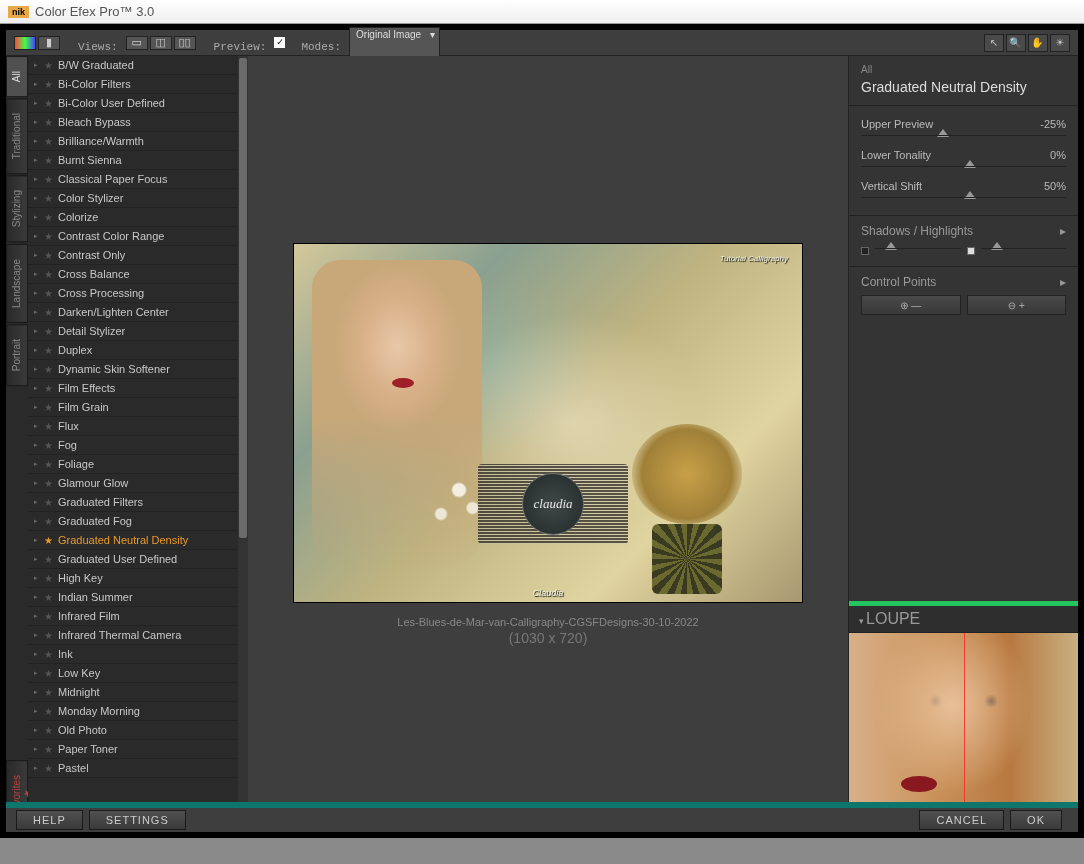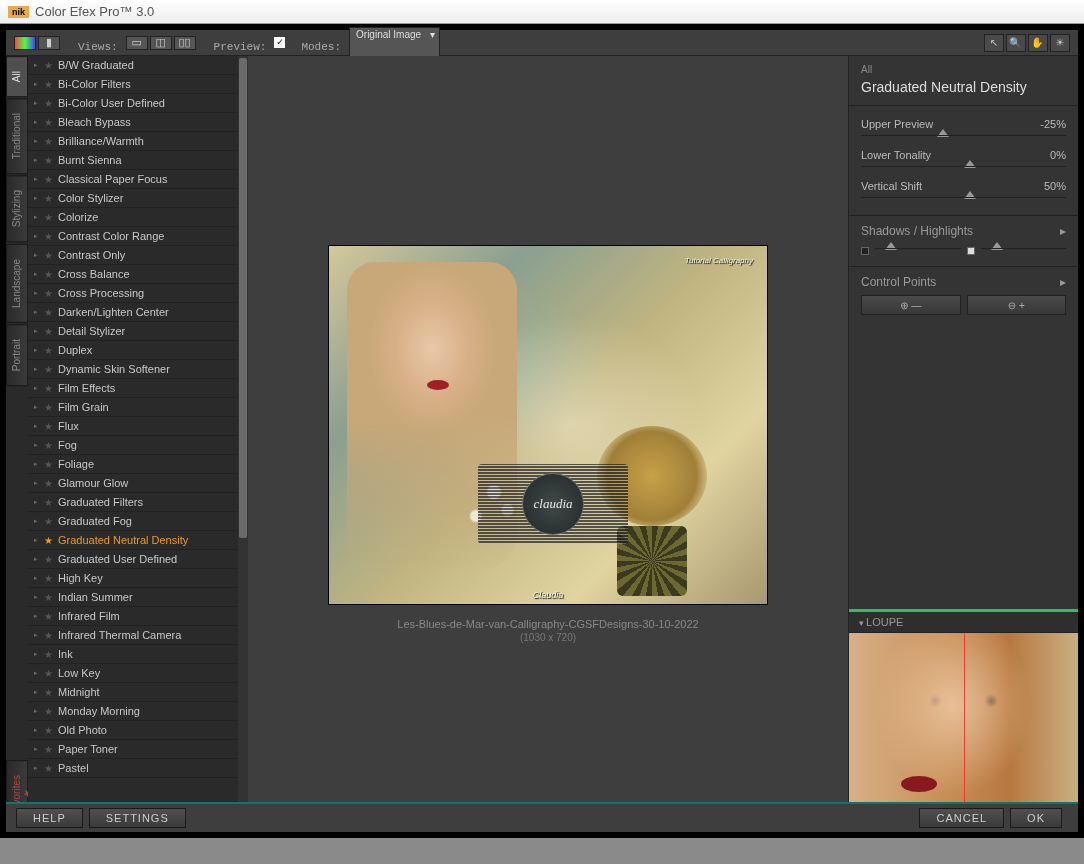--- a/index.html
+++ b/index.html
@@ -26,32 +26,32 @@
 .filterlist { width:220px; background:#2a2a2a; overflow:hidden; position:relative; }
 .filters { height:100%; overflow-y:auto; }
 .filter { display:flex; align-items:center; padding:3px 6px; font-size:11px; color:#c8c8c8; border-bottom:1px solid #222; cursor:pointer; }
 .filter .tri { color:#666; font-size:7px; width:10px; }
 .filter .star { color:#555; font-size:10px; width:14px; }
 .filter.selected { color:#ea9a2a; }
 .filter.selected .star { color:#ea9a2a; }
 .scrollbar { width:10px; background:#333; position:absolute; right:0; top:0; bottom:0; }
 .scrollthumb { background:#6a6a6a; width:8px; margin:2px 1px; height:480px; border-radius:2px; }
 .preview { flex:1; background:#3e3e3e; display:flex; flex-direction:column; align-items:center; justify-content:center; position:relative; }
-.previmg { width:440px; height:360px; background:linear-gradient(135deg,#d4c89a 0%,#8aa090 25%,#c0b480 50%,#e0d4a0 75%,#a89870 100%); border:1px solid #000; position:relative; overflow:hidden; }
+.previmg { width:510px; height:360px; background:linear-gradient(135deg,#d4c89a 0%,#8aa090 25%,#c0b480 50%,#e0d4a0 75%,#a89870 100%); border:1px solid #000; position:relative; overflow:hidden; }
 .pv-swirl { position:absolute; inset:0; background:radial-gradient(ellipse 220px 180px at 55% 50%, rgba(240,230,200,0.6), transparent 60%), radial-gradient(ellipse 140px 120px at 40% 35%, rgba(140,180,170,0.5), transparent 70%); }
 .pv-face { position:absolute; left:18px; top:16px; width:170px; height:310px; background:radial-gradient(ellipse 90px 120px at 50% 28%, #e8c8a8 0%, #d8b088 40%, transparent 70%), linear-gradient(180deg, #c8a878 50%, transparent); border-radius:28px 28px 40px 40px; }
 .pv-lips { position:absolute; left:80px; top:118px; width:22px; height:10px; background:#a02028; border-radius:50%; }
 .pv-flowers { position:absolute; left:120px; bottom:40px; width:90px; height:120px; background:radial-gradient(circle at 50% 40%, rgba(255,255,250,0.8) 0 6px, transparent 8px), radial-gradient(circle at 30% 60%, rgba(255,255,250,0.7) 0 5px, transparent 7px), radial-gradient(circle at 65% 55%, rgba(255,255,250,0.7) 0 5px, transparent 7px); }
 .pv-vase { position:absolute; right:60px; bottom:8px; width:110px; height:170px; }
 .pv-orch { position:absolute; top:0; width:110px; height:100px; background:radial-gradient(circle at 50% 50%, #c8a048 0%, #a08038 60%, transparent 80%); border-radius:50%; }
 .pv-pot { position:absolute; bottom:0; left:20px; width:70px; height:70px; background:repeating-conic-gradient(#3a3a20 0 10deg,#6a6a30 10deg 20deg); border-radius:6px; }
 .pv-text { position:absolute; bottom:4px; left:0; right:0; text-align:center; font-family:'Times New Roman',serif; font-size:9px; color:#f0f0e8; font-style:italic; text-shadow:1px 1px 1px #000; }
 .pv-watermark { position:absolute; right:14px; top:10px; font-size:8px; color:#f0f0e8; font-style:italic; text-shadow:1px 1px 1px #000; }
 .caption { font-size:11px; color:#888; margin-top:13px; text-align:center; }
-.caption .dims { display:block; font-size:10px; color:#777; margin-top:2px; }
+.caption .dims { display:block; font-size:14px; color:#777; margin-top:2px; }
 .badge { position:absolute; right:220px; top:408px; width:150px; height:80px; background:repeating-linear-gradient(0deg, rgba(200,200,200,0.3) 0 1px, rgba(30,30,30,0.7) 1px 3px); display:flex; align-items:center; justify-content:center; border-radius:4px; }
 .badge-inner { width:62px; height:62px; border-radius:50%; background:radial-gradient(circle,#404848,#202828); color:#e8e8e8; font-family:cursive; font-size:13px; display:flex; align-items:center; justify-content:center; border:1px solid #707070; font-style:italic; }
 .rightpanel { width:230px; background:#343434; border-left:1px solid #222; display:flex; flex-direction:column; font-size:11px; color:#bbb; }
 .rp-header { padding:8px 12px 10px; border-bottom:1px solid #222; }
 .rp-header .cat { font-size:10px; color:#888; }
 .rp-header .name { font-size:14px; color:#ddd; margin-top:4px; }
 .sliders { padding:8px 12px; }
 .srow { display:flex; justify-content:space-between; padding:4px 0 1px; }
 .sline { height:10px; position:relative; margin-bottom:4px; }
 .sline:after { content:""; position:absolute; left:0; right:0; top:4px; height:1px; background:#222; }
@@ -59,29 +59,29 @@
 .section { border-top:1px solid #222; padding:8px 12px; }
 .section-hdr { display:flex; justify-content:space-between; color:#999; font-size:12px; margin-bottom:6px; }
 .sh-line { display:flex; gap:6px; align-items:center; }
 .sq { width:8px; height:8px; background:#222; border:1px solid #666; }
 .sq.white { background:#ddd; }
 .cp-btns { display:flex; gap:6px; margin-top:4px; }
 .cp-btn { flex:1; background:linear-gradient(#4a4a4a,#383838); border:1px solid #222; height:20px; display:flex; align-items:center; justify-content:center; gap:4px; font-size:10px; color:#aaa; cursor:pointer; }
 .qss { background:#2e2e2e; border-top:1px solid #222; border-bottom:1px solid #222; padding:6px 10px; color:#999; font-size:11px; letter-spacing:0.5px; cursor:pointer; }
 .qss:before { content:"▸ "; color:#888; font-size:9px; }
 .rp-spacer { flex:1; }
-.loupe-hdr { background:#2e2e2e; border-top:3px solid #22c55e; padding:4px 10px; color:#999; font-size:11px; }
+.loupe-hdr { background:#2e2e2e; border-top:5px solid #22c55e; padding:4px 10px; color:#999; font-size:16px; }
 .loupe-hdr:before { content:"▾ "; font-size:9px; }
 .loupe { height:180px; background:linear-gradient(90deg,#d8b088 0%,#c89058 40%,#b87840 70%,#c8b080 100%); position:relative; border-top:1px solid #222; overflow:hidden; }
 .loupe-face { position:absolute; inset:0; background:radial-gradient(ellipse 120px 140px at 45% 40%, #e8c098 0%, transparent 65%), radial-gradient(circle 10px at 38% 38%, #3a2820, transparent 70%), radial-gradient(circle 10px at 62% 38%, #3a2820, transparent 70%); }
 .loupe-lips { position:absolute; left:52px; bottom:20px; width:36px; height:16px; background:#8a1820; border-radius:50%; }
 .loupe-split { position:absolute; top:0; bottom:0; left:50%; width:1px; background:rgba(255,40,40,0.85); }
 .loupe-pin { background:#2a2a2a; padding:3px 6px; }
 .pinicon { width:14px; height:14px; background:#4a4a4a; border:1px solid #222; display:inline-block; font-size:9px; text-align:center; color:#999; line-height:12px; }
-.footer { position:absolute; bottom:0; left:0; right:0; height:30px; background:#3e3e3e; display:flex; align-items:center; padding:0 10px; border-top:2px solid #0f766e; }
+.footer { position:absolute; bottom:0; left:0; right:0; height:30px; background:#3e3e3e; display:flex; align-items:center; padding:0 10px; border-top:6px solid #0f766e; }
 .fbtn { background:linear-gradient(#505050,#3a3a3a); border:1px solid #1a1a1a; color:#ccc; font-size:11px; letter-spacing:1px; padding:3px 16px; margin-right:6px; cursor:pointer; }
 .fbtn.primary { font-weight:normal; }
 .footer .spacer { flex:1; }
 .tb-tools { display:flex; gap:2px; margin-left:auto; }
 .tb-tool { width:20px; height:18px; background:#4a4a4a; border:1px solid #222; display:flex; align-items:center; justify-content:center; font-size:10px; color:#ccc; cursor:pointer; }
 .filters::-webkit-scrollbar{width:0;}
 </style>
 </head>
 <body>
 

